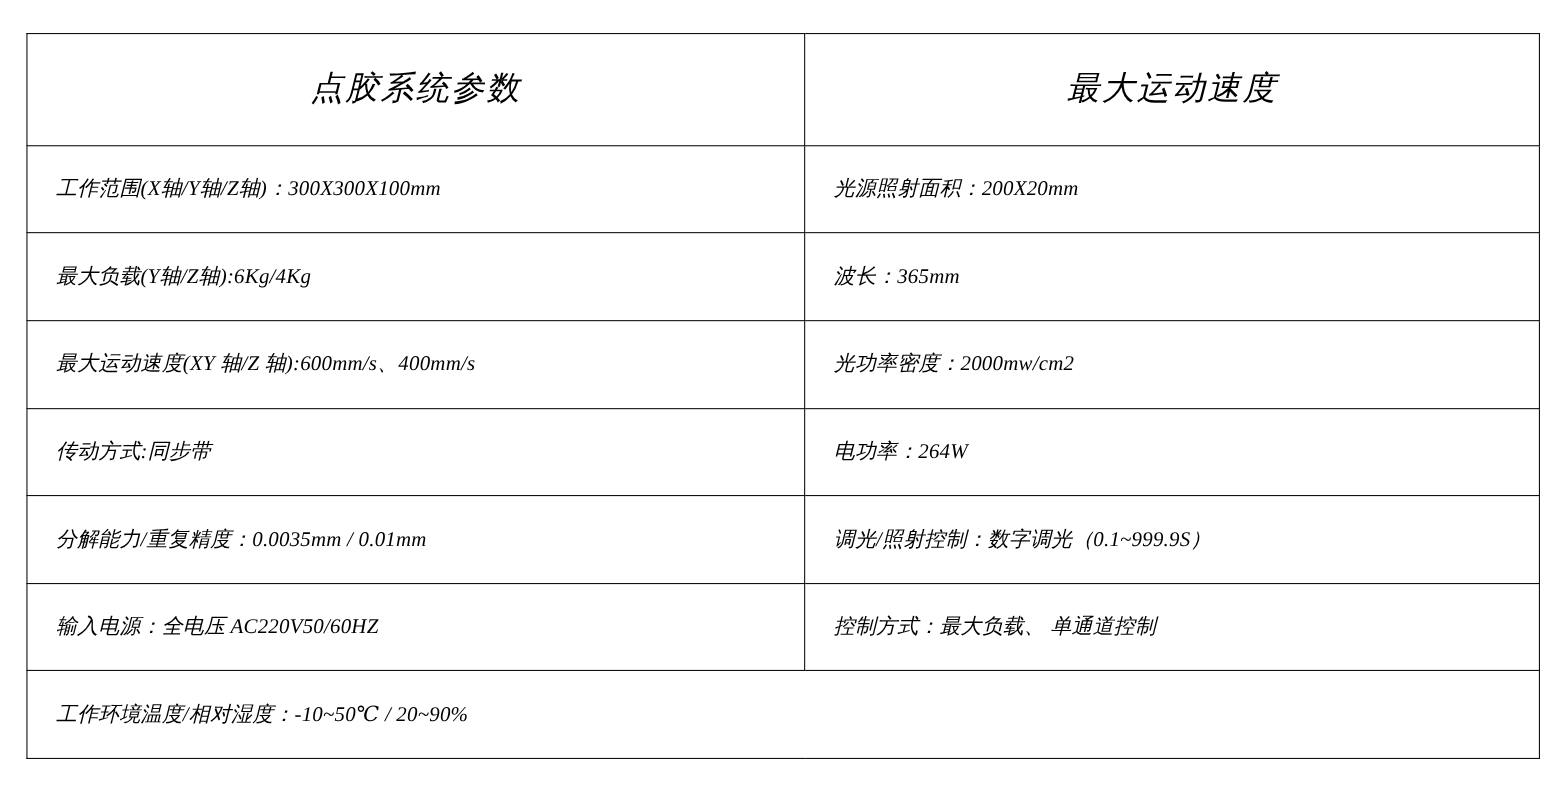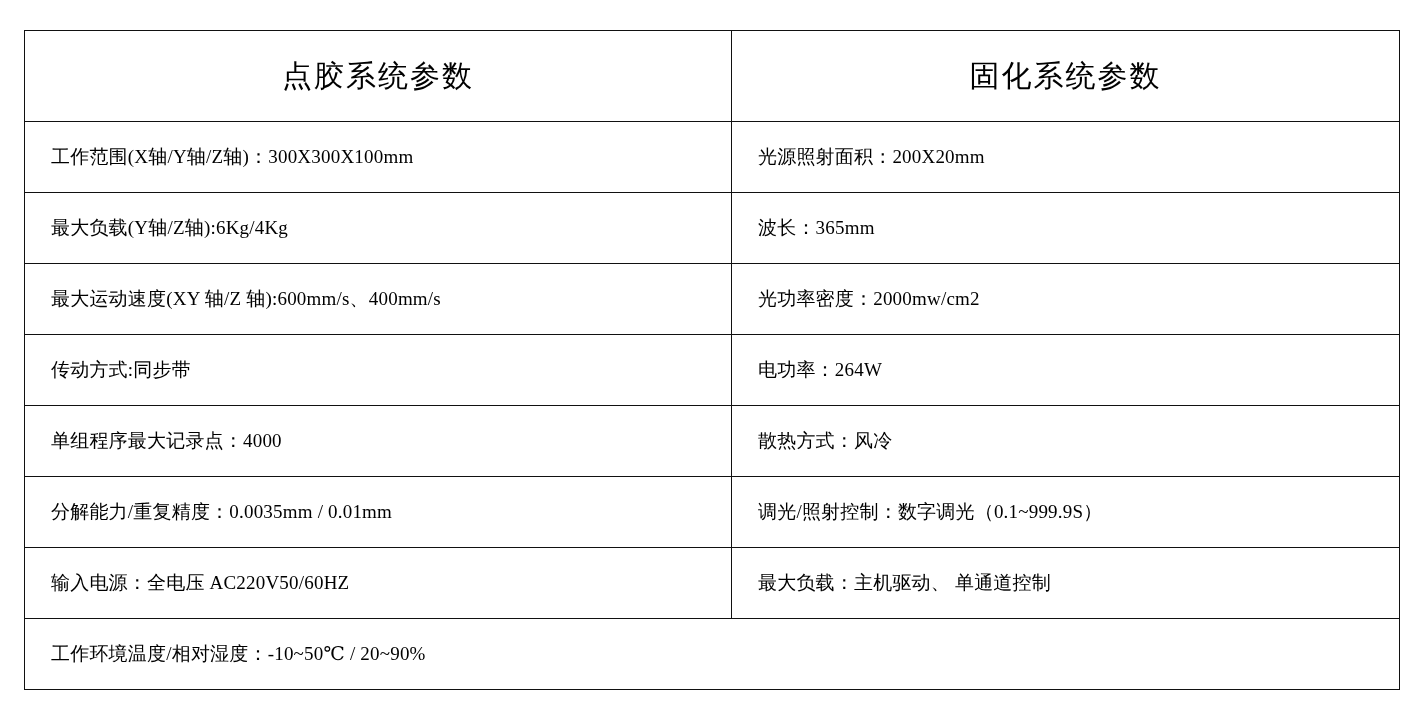--- a/index.html
+++ b/index.html
@@ -14,20 +14,21 @@
     color: #000000;
     overflow: hidden;
   }
   .sheet {
     position: absolute;
     left: 24px;
     top: 30px;
     width: 1373px;
     height: 660px;
     box-sizing: border-box;
+    font-style: italic;
   }
   table.spec {
     border-collapse: collapse;
     width: 100%;
     height: 100%;
     table-layout: fixed;
   }
   table.spec td {
     border: 1.6px solid #111111;
     vertical-align: middle;
@@ -52,50 +53,46 @@
   }
 </style>
 </head>
 <body>
 
 <div class="sheet">
   <table class="spec">
     <tbody>
       <tr>
         <td class="head col-left">点胶系统参数</td>
-        <td class="head col-right">固化系统参数</td>
+        <td class="head col-right">最大运动速度</td>
       </tr>
 
       <tr class="datarow">
         <td class="col-left">工作范围(X轴/Y轴/Z轴)：300X300X100mm</td>
         <td class="col-right">光源照射面积：200X20mm</td>
       </tr>
       <tr class="datarow">
         <td class="col-left">最大负载(Y轴/Z轴):6Kg/4Kg</td>
         <td class="col-right">波长：365mm</td>
       </tr>
       <tr class="datarow">
         <td class="col-left">最大运动速度(XY 轴/Z 轴):600mm/s、400mm/s</td>
         <td class="col-right">光功率密度：2000mw/cm2</td>
       </tr>
       <tr class="datarow">
         <td class="col-left">传动方式:同步带</td>
         <td class="col-right">电功率：264W</td>
       </tr>
       <tr class="datarow">
-        <td class="col-left">单组程序最大记录点：4000</td>
-        <td class="col-right">散热方式：风冷</td>
-      </tr>
-      <tr class="datarow">
         <td class="col-left">分解能力/重复精度：0.0035mm / 0.01mm</td>
         <td class="col-right">调光/照射控制：数字调光（0.1~999.9S）</td>
       </tr>
       <tr class="datarow">
         <td class="col-left">输入电源：全电压 AC220V50/60HZ</td>
-        <td class="col-right">最大负载：主机驱动、 单通道控制</td>
+        <td class="col-right">控制方式：最大负载、 单通道控制</td>
       </tr>
 
       <tr class="datarow">
         <td class="full" colspan="2">工作环境温度/相对湿度：-10~50℃ / 20~90%</td>
       </tr>
     </tbody>
   </table>
 </div>
 
 </body></html>

